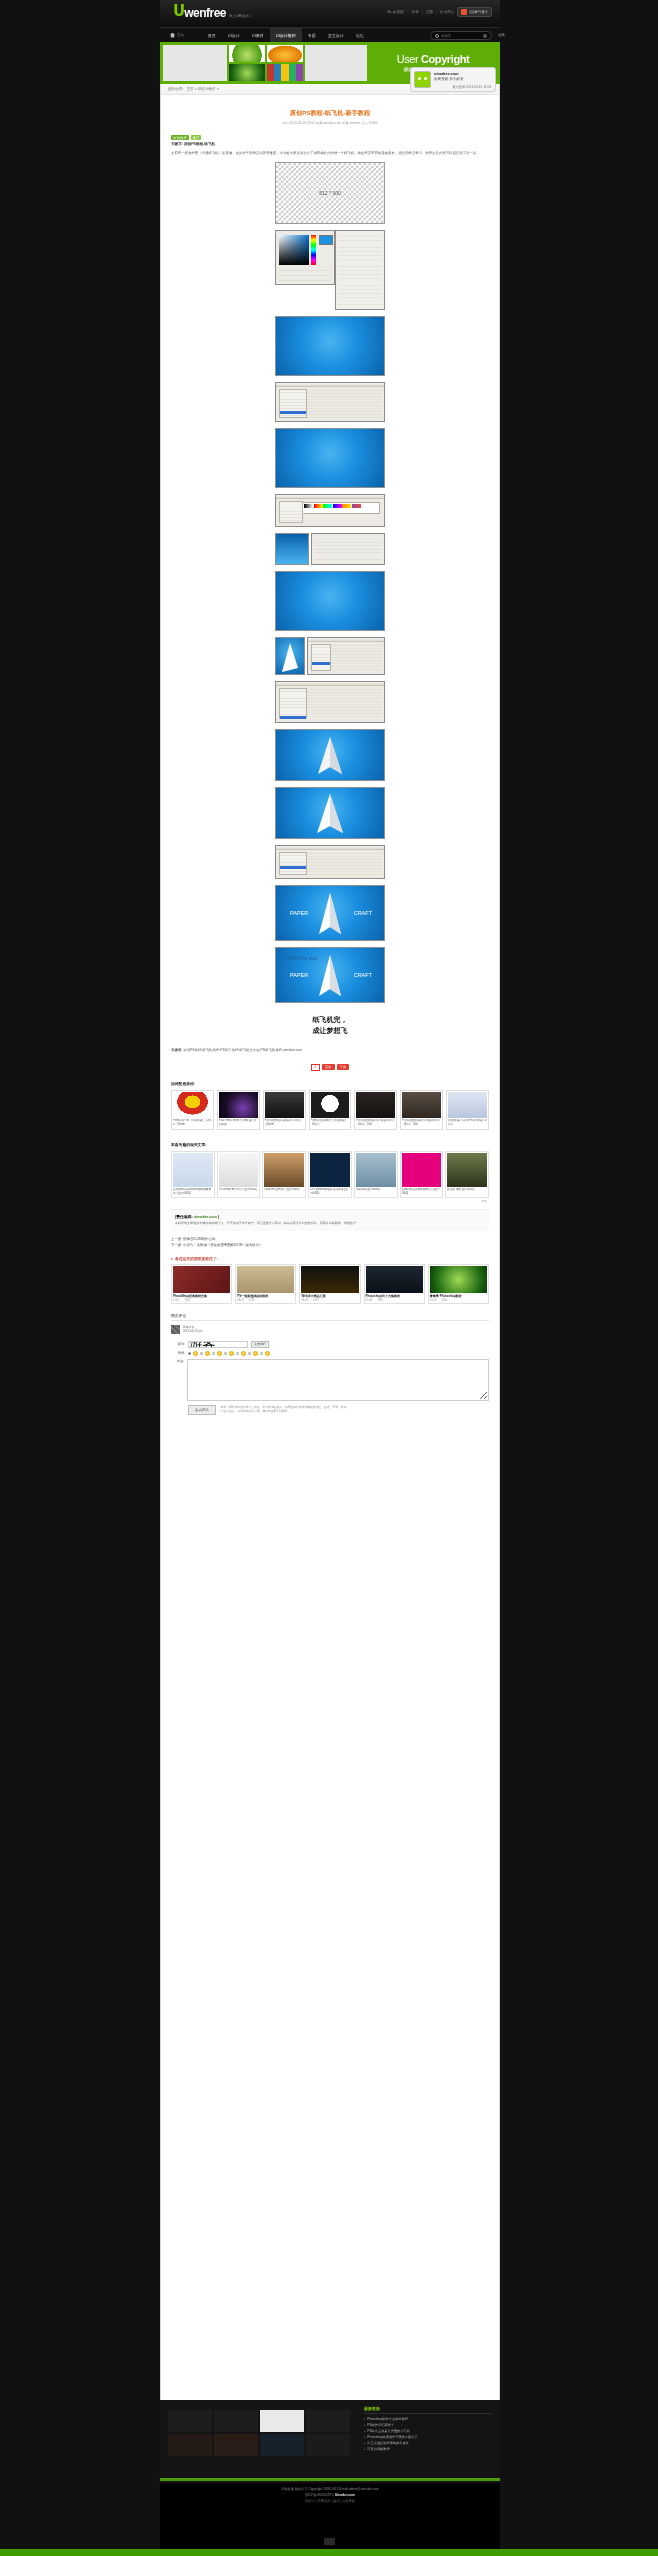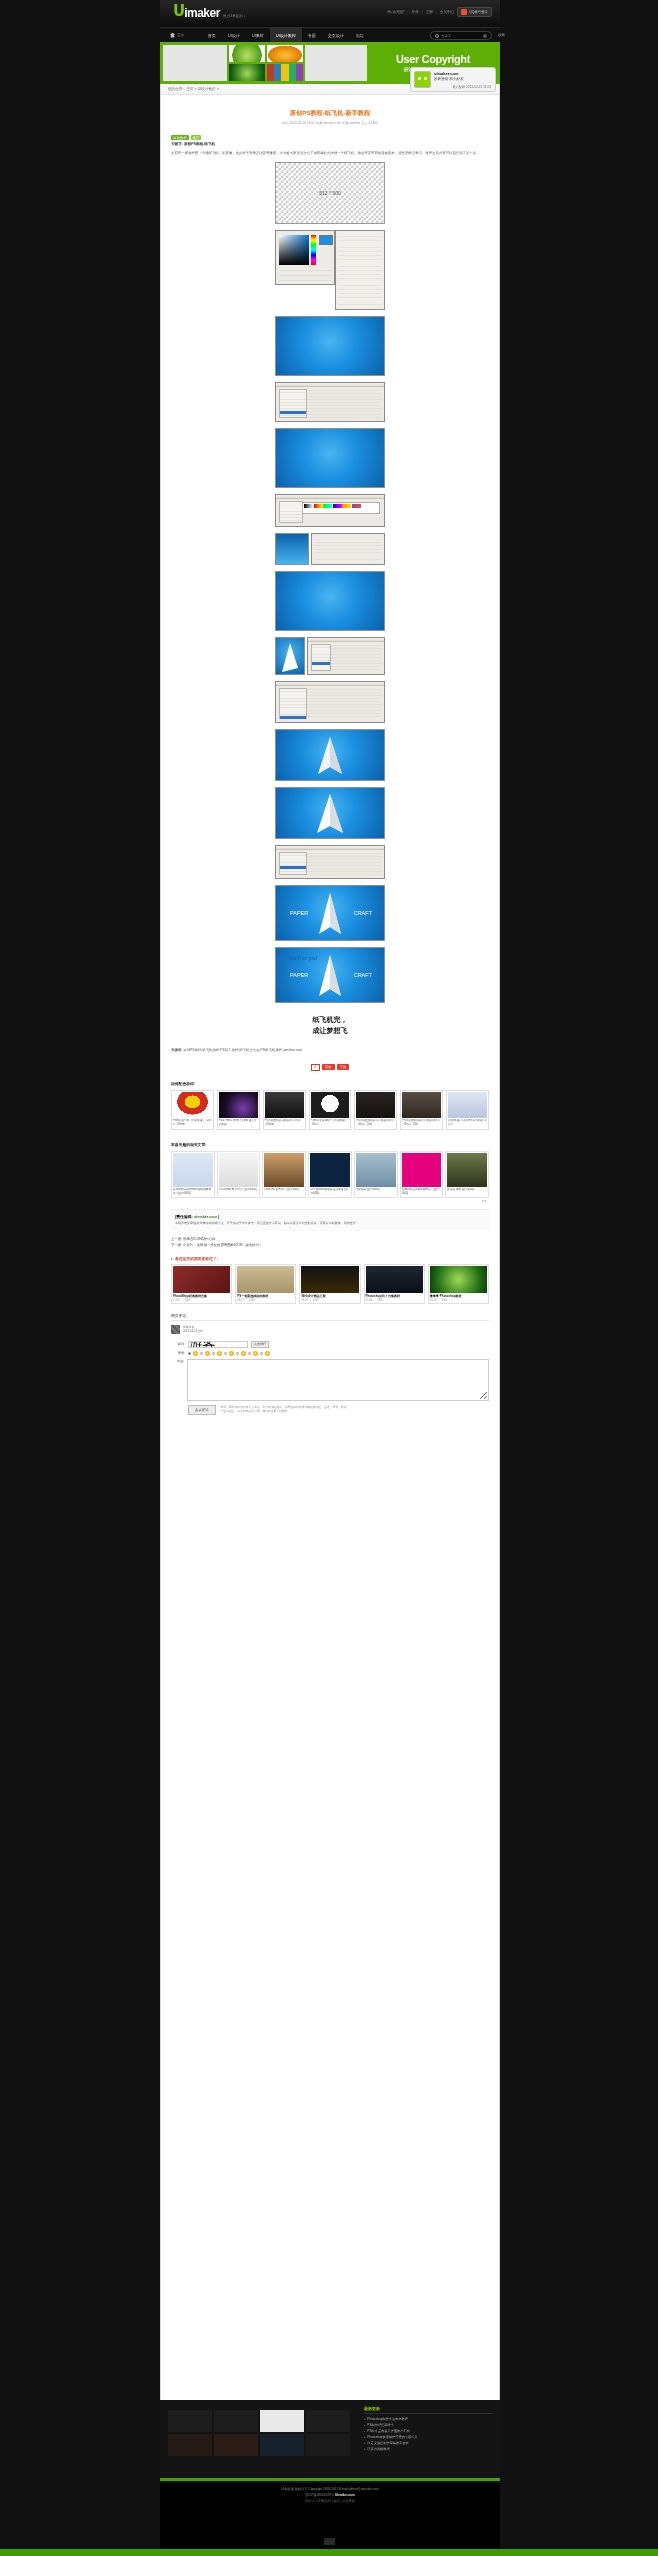--- a/index.html
+++ b/index.html
@@ -59,21 +59,21 @@
   .banner { position:absolute; left:160px; top:42px; width:340px; height:42px; z-index:5;
             background:#5fae06; display:flex; padding:2px; }
   .ban-cell { background:#e6e6e6; margin:1px; }
   .ban-c1 { width:64px; }
   .ban-col { display:flex; flex-direction:column; }
   .ban-thumb { width:36px; height:18px; background:#fff; margin:1px; overflow:hidden; position:relative;}
   .ban-c4 { width:62px; }
   .ban-right { flex:1; display:flex; flex-direction:column; align-items:center; justify-content:center;
                color:#fff; }
   .ui-title { font-size:11px; font-weight:bold; letter-spacing:-0.4px; line-height:1; }
-  .ui-title .lt { font-weight:bold; }
+  .ui-title .lt { font-weight:normal; }
   .ui-sub { font-size:4.6px; font-weight:bold; margin-top:1.5px; }
 
   
   .usercard { position:absolute; right:4px; top:25px; width:86px; height:25px; background:#f4f4f4;
      border:1px solid #cfcfcf; border-radius:3px; display:flex; padding:3px; gap:3px; }
   .uc-av { width:17px; height:17px; background:#8ed400; border:1px solid #bbb; border-radius:2px;
      position:relative; }
   .uc-av:before{content:"";position:absolute;left:3px;top:5px;width:3px;height:3px;background:#fff;border-radius:50%;}
   .uc-av:after{content:"";position:absolute;right:3px;top:5px;width:3px;height:3px;background:#fff;border-radius:50%;}
   .uc-body { font-size:3.6px; color:#444; line-height:1.45; }
@@ -203,21 +203,21 @@
 
 <div class="bg-black-top"></div>
 <div class="bg-green"></div>
 <div class="bg-black-bot"></div>
 <div class="side-dark-l"></div>
 <div class="side-dark-r"></div>
 
 <div class="hdr">
   <div class="logo">
     <span class="logo-u">U</span>
-    <span class="logo-txt">imaker</span>
+    <span class="logo-txt">wenfree</span>
     <span class="logo-sub">网上UI界面设计</span>
   </div>
   <div class="hdr-right">
     <span>Hi, 欢迎您!</span>
     <span class="sep">|</span>
     <span>登录</span>
     <span class="sep">|</span>
     <span>注册</span>
     <span class="sep">|</span>
     <span>会员中心</span>

